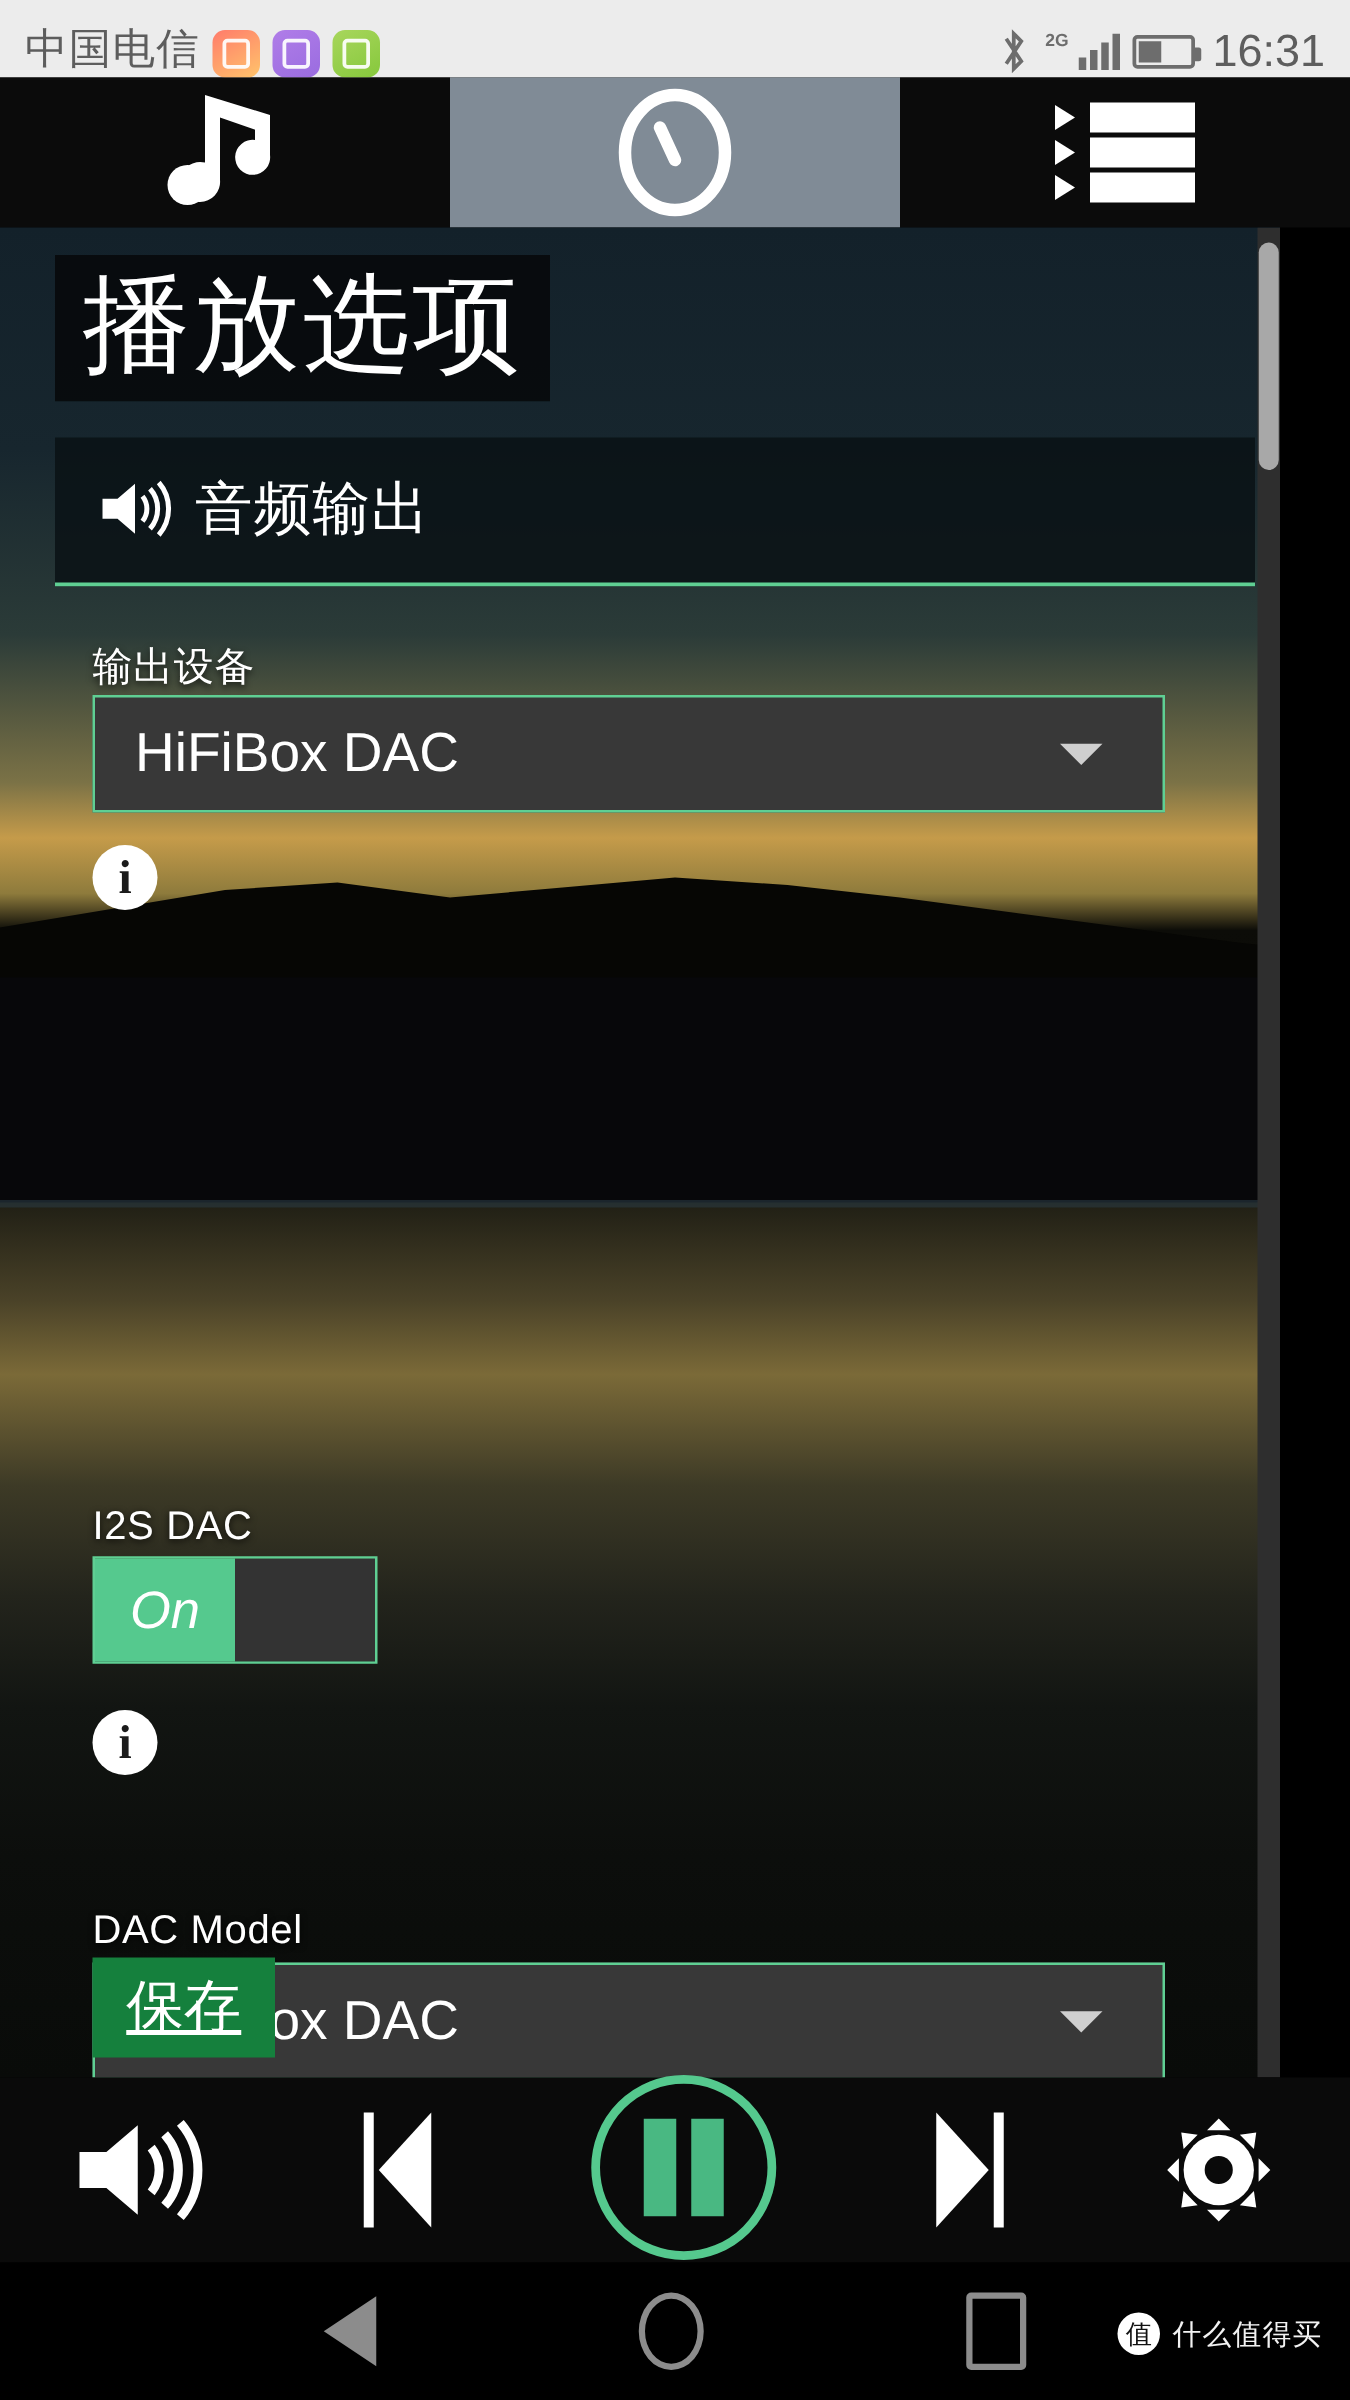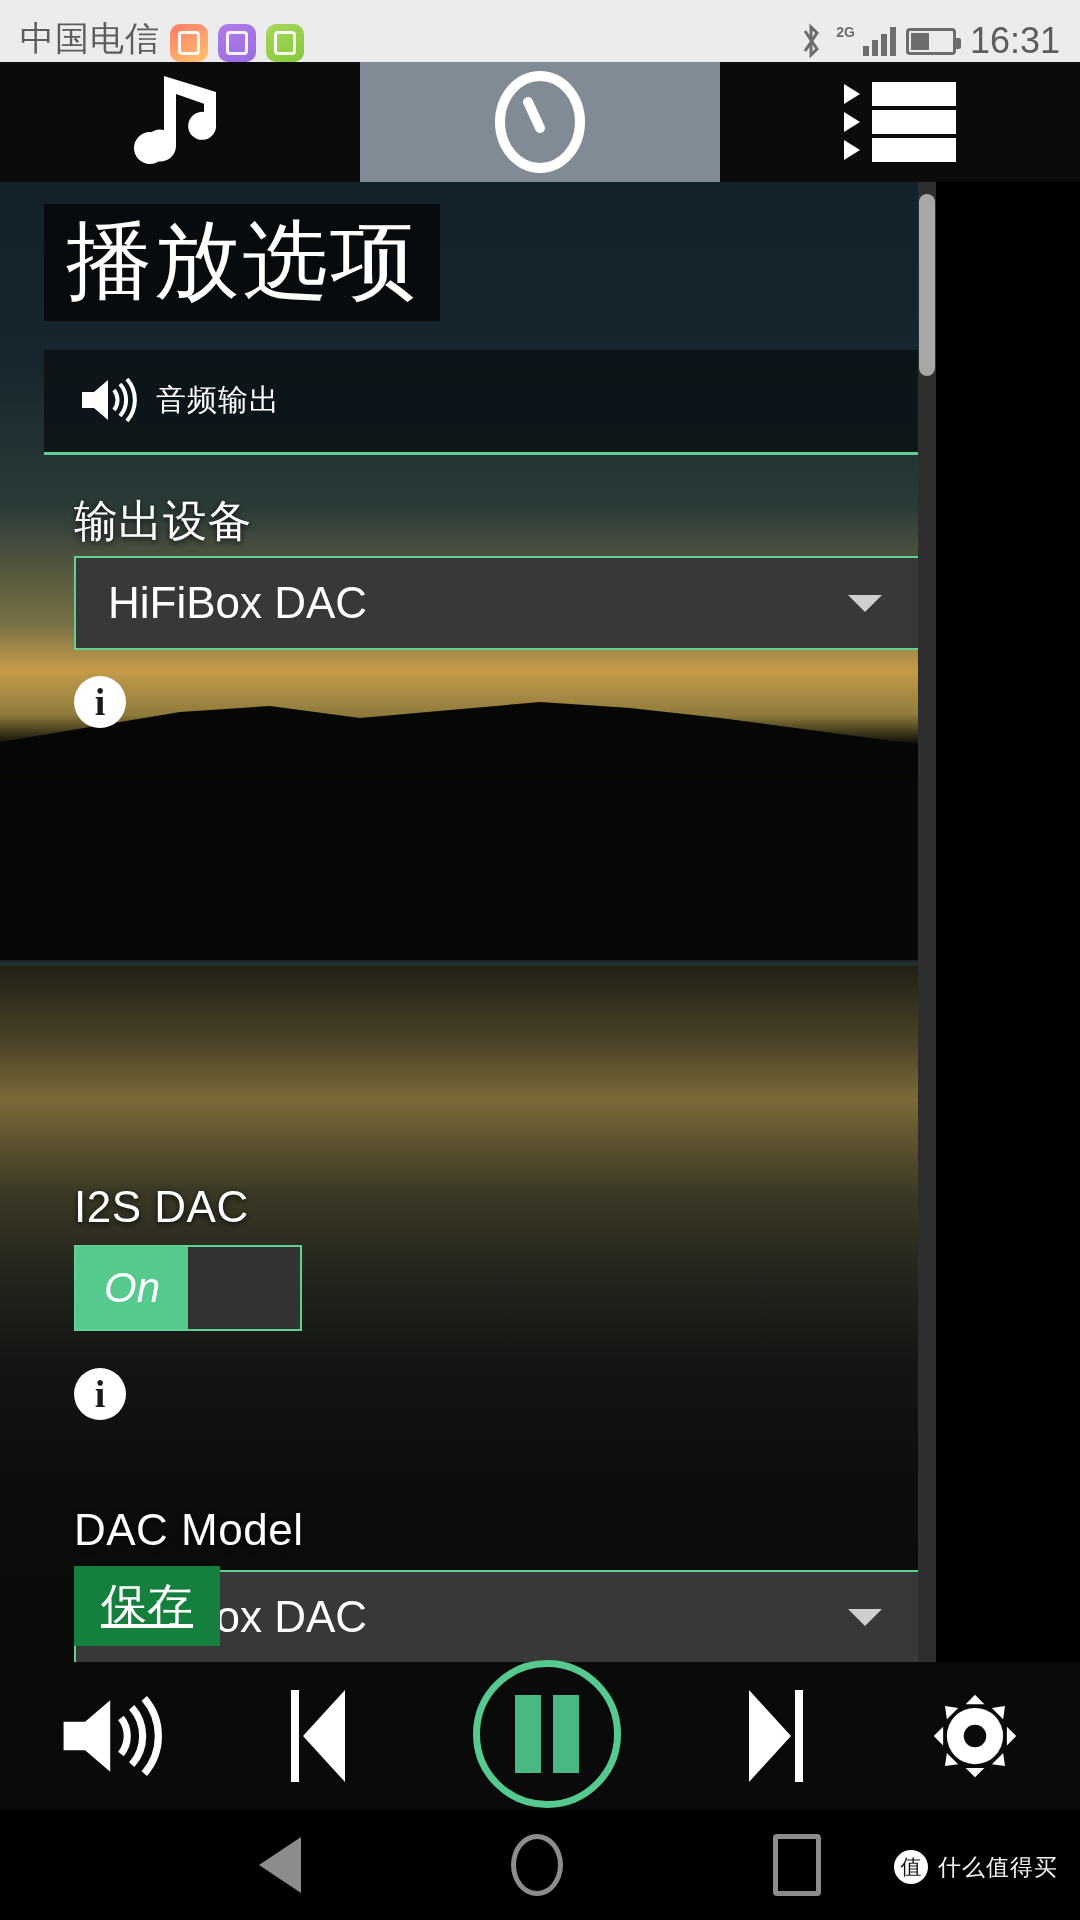--- a/index.html
+++ b/index.html
@@ -35,21 +35,21 @@
   #battery span{ position:absolute; left:2px; top:2px; bottom:2px; width:40%; background:#6d6d6d; display:block;}
   #clock{ font-size:36px; color:#5d5d5d; margin-left:4px; }
 
   
   #tabbar{ position:absolute; left:0; top:62px; width:1080px; height:120px; display:flex; }
   .tab{ flex:1; display:flex; align-items:center; justify-content:center; background:#0b0b0b; }
   .tab.active{ background:#808b96; }
 
   
   #content{
-    position:absolute; left:0; top:182px; width:936px; height:1480px; overflow:hidden;
+    position:absolute; left:0; top:182px; width:1024px; height:1480px; overflow:hidden;
     background:
       linear-gradient(180deg,
         #13212a 0%, #17262e 12%, #2b3b38 22%,
         #7b7246 30%, #c59b4a 33%, #8e7b3c 36%,
         #0c0c08 38%, #090905 48%,
         #1a1a12 52%, #4a4228 58%, #7b6a38 62%,
         #3d3a26 68%, #23241c 74%,
         #121512 80%, #0c0e0c 88%, #090b09 100%);
   }
   #hills{ position:absolute; left:0; top:0; width:1080px; height:1480px; }
@@ -63,25 +63,26 @@
 
   #card{
     position:absolute; left:44px; top:168px; width:960px;
   }
   #card-head{
     background:rgba(10,18,22,.88);
     padding:26px 36px 28px 36px;
     border-bottom:3px solid #5fcf93;
     display:flex; align-items:center; gap:18px;
   }
-  #card-head-text{ color:#fff; font-size:30px; letter-spacing:1px; }
+  #card-head-text{ color:#fff; font-size:46px; letter-spacing:1px; }
 
   .field-label{
-    position:absolute; color:#fff; font-size:44px; letter-spacing:.5px;
+    position:absolute; color:#fff; font-size:32px; letter-spacing:.5px;
     text-shadow:0 2px 6px rgba(0,0,0,.8);
+    margin-top:20px;
   }
 
   .select{
     position:absolute; height:94px; background:#383838;
     border:2px solid #5fcf93; display:flex; align-items:center;
     padding:0 34px 0 32px;
   }
   .select-value{ color:#fff; font-size:44px; flex:1; }
   .caret{ width:0;height:0;border-left:17px solid transparent;border-right:17px solid transparent;border-top:17px solid #cfcfcf; margin-right:14px;}
 

